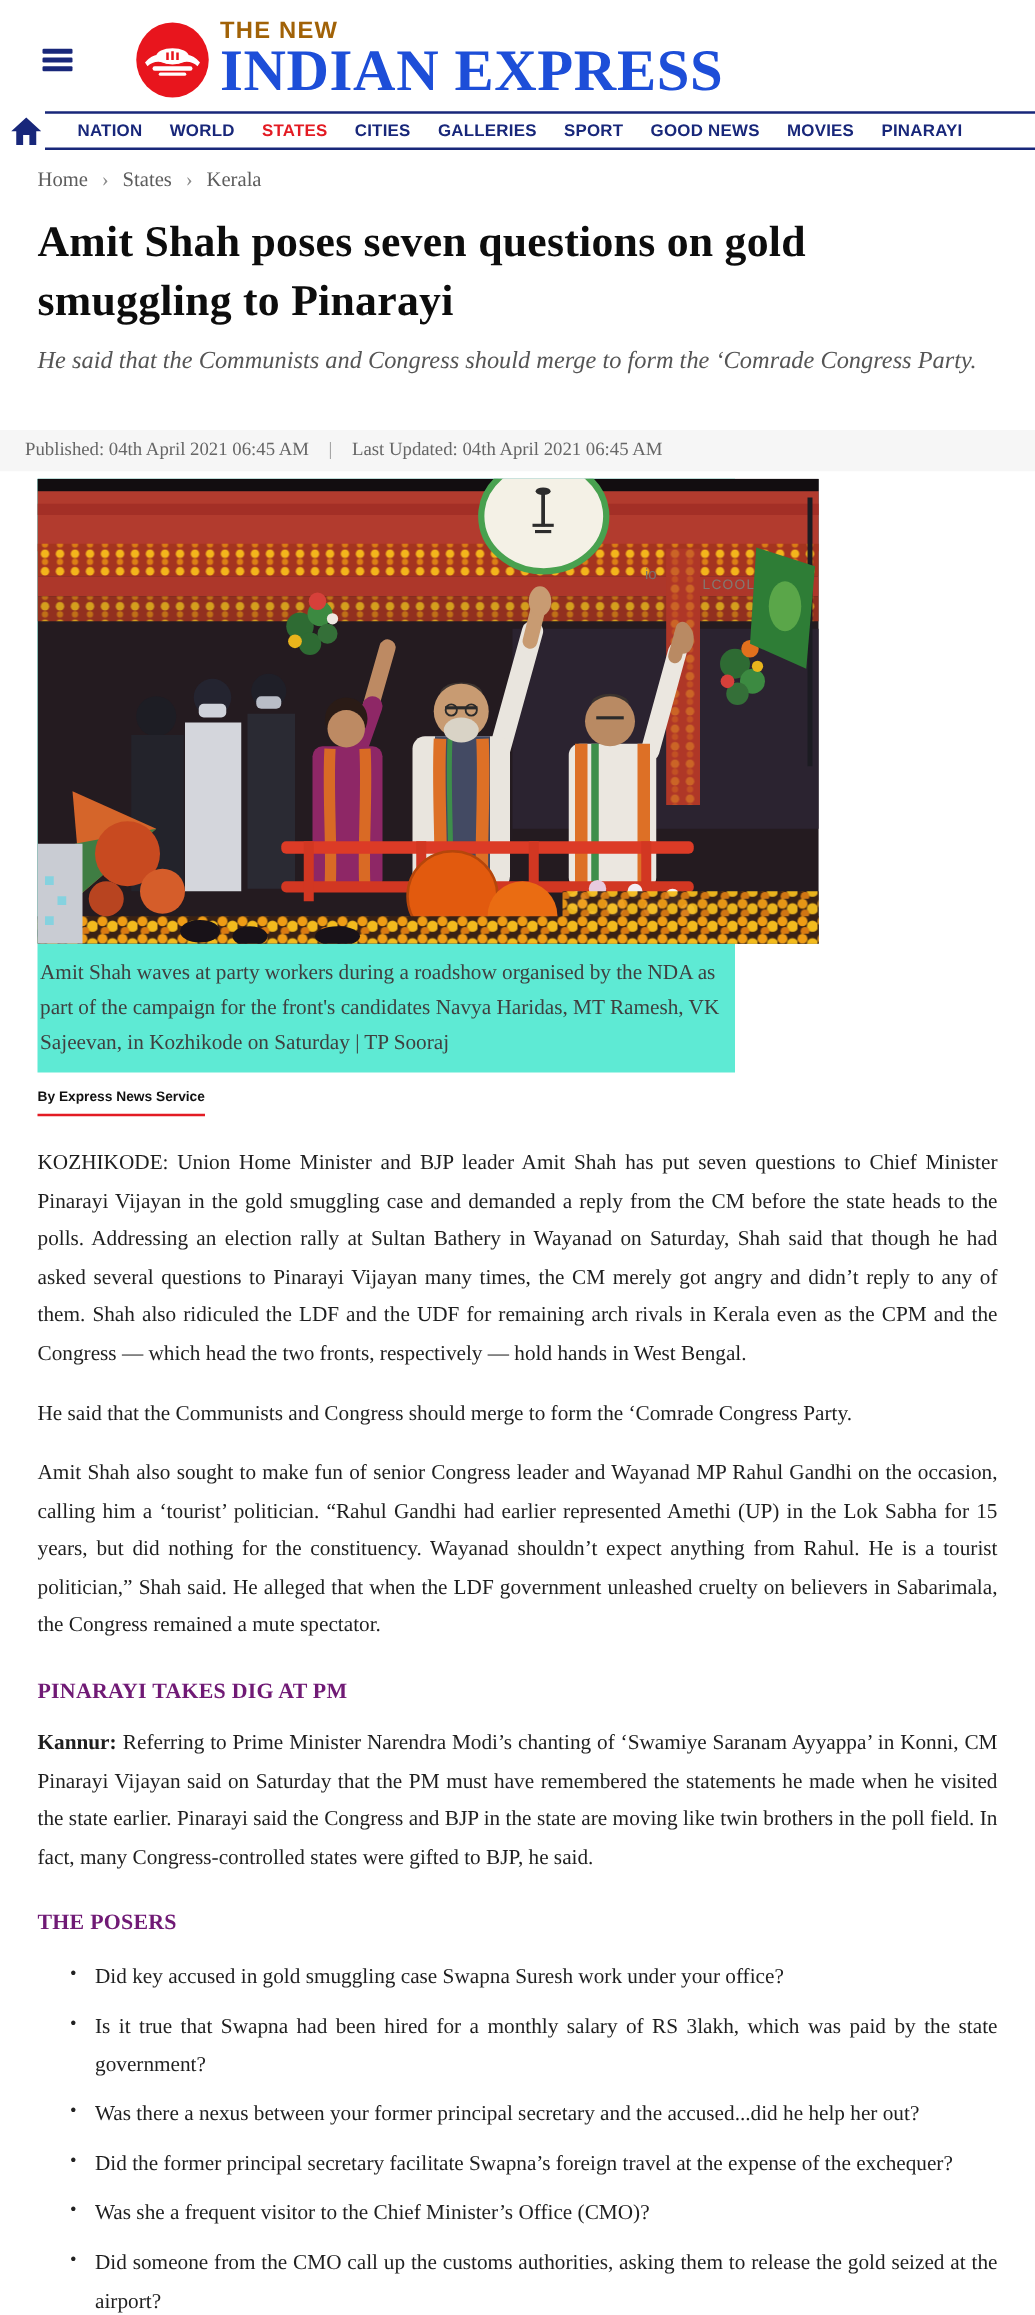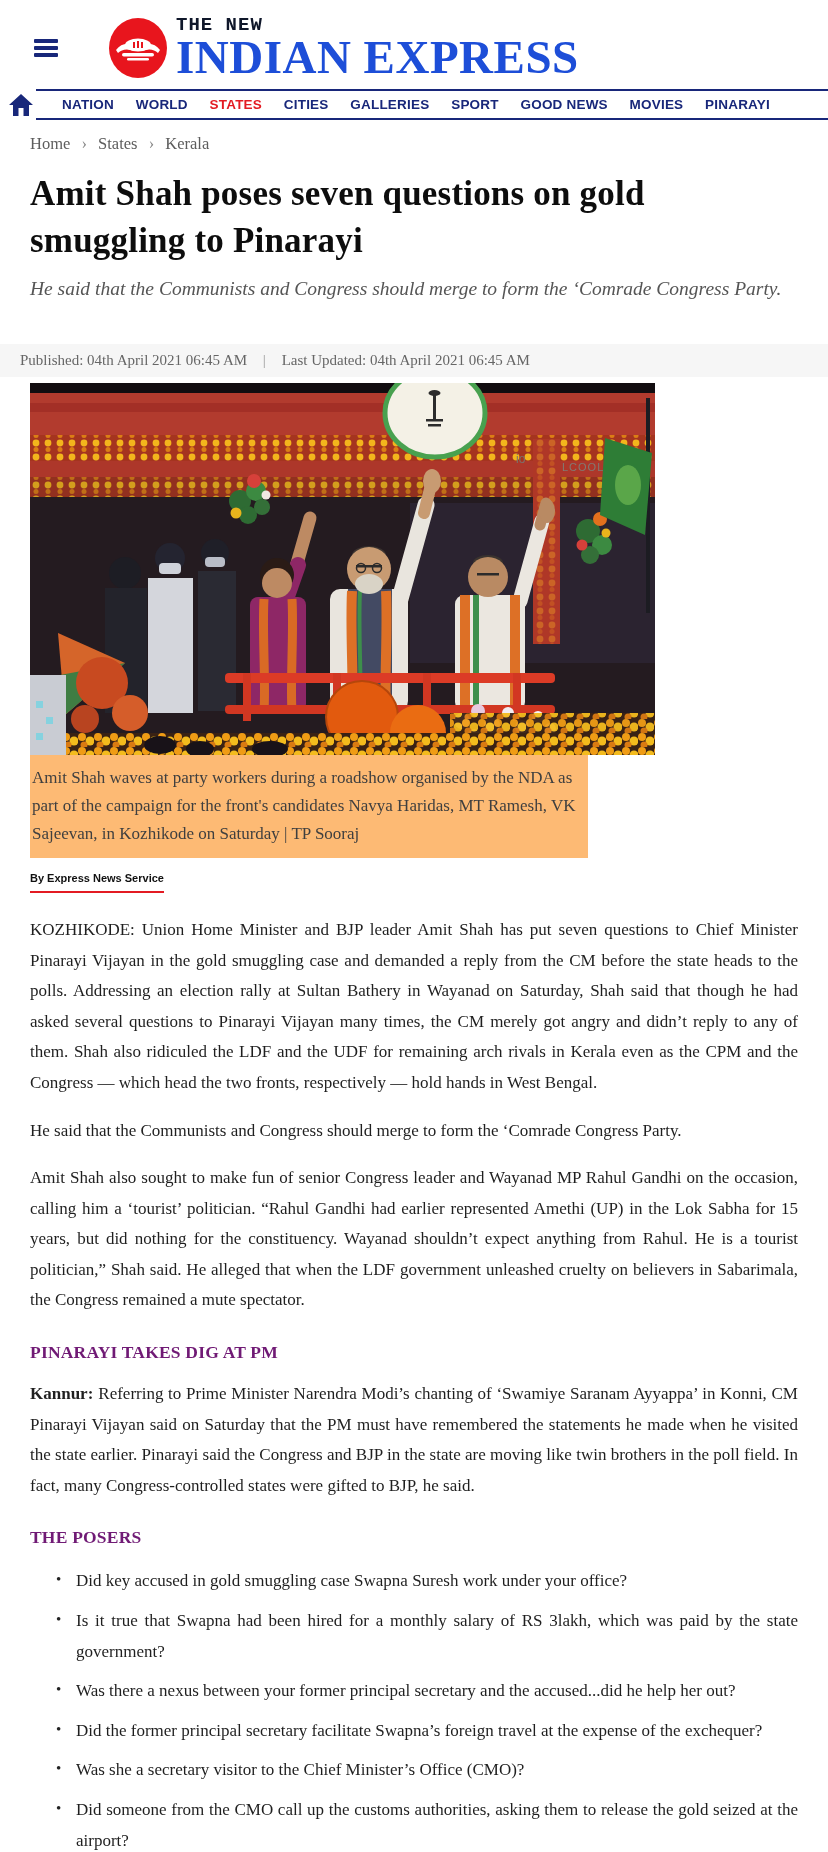--- a/index.html
+++ b/index.html
@@ -9,21 +9,21 @@
     font-family:"Liberation Serif", serif; color:#222;
     overflow-x:hidden;
   }
   
   .header { display:flex; align-items:center; padding:14px 0 6px 0; }
   .menu-btn { margin-left:34px; cursor:pointer; width:24px; }
   .menu-btn span { display:block; height:4px; background:#18277a; border-radius:1px; margin:3px 0; }
   .logo { display:flex; align-items:center; margin-left:50px; cursor:pointer; text-decoration:none; color:#131313; }
   .logo-emblem { width:60px; height:62px; flex:0 0 auto; }
   .logo-text { margin-left:8px; }
-  .logo-kicker { font-family:Liberation Mono, monospace; font-weight:700; font-size:19px; letter-spacing:1px; color:#0f172a; }
+  .logo-kicker { font-family:Liberation Sans, sans-serif; font-weight:700; font-size:19px; letter-spacing:1px; color:#a16207; }
   .logo-title { font-family:"Liberation Serif", serif; font-weight:700; font-size:47px; letter-spacing:0.5px; line-height:1.0; color:#1d4ed8; margin-top:-2px; }
   
   .nav-row { display:flex; align-items:stretch; margin-top:2px; }
   .nav-home { width:30px; margin-left:6px; display:flex; align-items:center; justify-content:center; cursor:pointer; }
   .nav-bar {
     flex:1; border-top:2px solid #18277a; border-bottom:2px solid #18277a;
     display:flex; justify-content:space-between; align-items:center;
     padding:6px 58px 6px 26px;
   }
   .nav-item {
@@ -42,21 +42,21 @@
   }
   .subtitle {
     margin:10px 30px 0 30px; font-style:italic; font-size:19.5px; color:#555; line-height:1.4;
   }
   .pub-bar {
     margin-top:42px; background:#f6f6f6; padding:8px 20px;
     font-size:15px; color:#666;
   }
   .pub-bar .pipe { margin:0 12px; color:#999; }
   
-  .figure { margin:6px 30px 0 30px; width:558px; background:#fdba74; }
+  .figure { margin:6px 30px 0 30px; width:558px; background:#5eead4; }
   .photo { display:block; width:625px; height:372px; }
   .caption { padding:9px 2px 10px 2px; font-size:17px; color:#3f3f3f; line-height:1.65; }
   
   .byline-wrap { margin:10px 30px 0 30px; }
   .byline {
     display:inline-block; font-family:"Liberation Sans", sans-serif; font-weight:700;
     font-size:11px; color:#111; padding-bottom:7px; border-bottom:2px solid #e31b23;
   }
   
   .article-body { margin:22px 30px 0 30px; }
@@ -301,17 +301,17 @@
   <p>He said that the Communists and Congress should merge to form the ‘Comrade Congress Party.</p>
   <p>Amit Shah also sought to make fun of senior Congress leader and Wayanad MP Rahul Gandhi on the occasion, calling him a ‘tourist’ politician. “Rahul Gandhi had earlier represented Amethi (UP) in the Lok Sabha for 15 years, but did nothing for the constituency. Wayanad shouldn’t expect anything from Rahul. He is a tourist politician,” Shah said. He alleged that when the LDF government unleashed cruelty on believers in Sabarimala, the Congress remained a mute spectator.</p>
   <h3>PINARAYI TAKES DIG AT PM</h3>
   <p><span class="lead">Kannur:</span><span>Referring to Prime Minister Narendra Modi’s chanting of ‘Swamiye Saranam Ayyappa’ in Konni, CM Pinarayi Vijayan said on Saturday that the PM must have remembered the statements he made when he visited the state earlier. Pinarayi said the Congress and BJP in the state are moving like twin brothers in the poll field. In fact, many Congress-controlled states were gifted to BJP, he said.</span></p>
   <h3>THE POSERS</h3>
   <ul class="posers">
     <li>Did key accused in gold smuggling case Swapna Suresh work under your office?</li>
     <li>Is it true that Swapna had been hired for a monthly salary of RS 3lakh, which was paid by the state government?</li>
     <li>Was there a nexus between your former principal secretary and the accused...did he help her out?</li>
     <li>Did the former principal secretary facilitate Swapna’s foreign travel at the expense of the exchequer?</li>
-    <li>Was she a secretary visitor to the Chief Minister’s Office (CMO)?</li>
+    <li>Was she a frequent visitor to the Chief Minister’s Office (CMO)?</li>
     <li>Did someone from the CMO call up the customs authorities, asking them to release the gold seized at the airport?</li>
     <li>What prevented intervention by the state government when the ED and customs sleuths were attacked in the case?</li>
   </ul>
 </div>
 
 </body></html>

